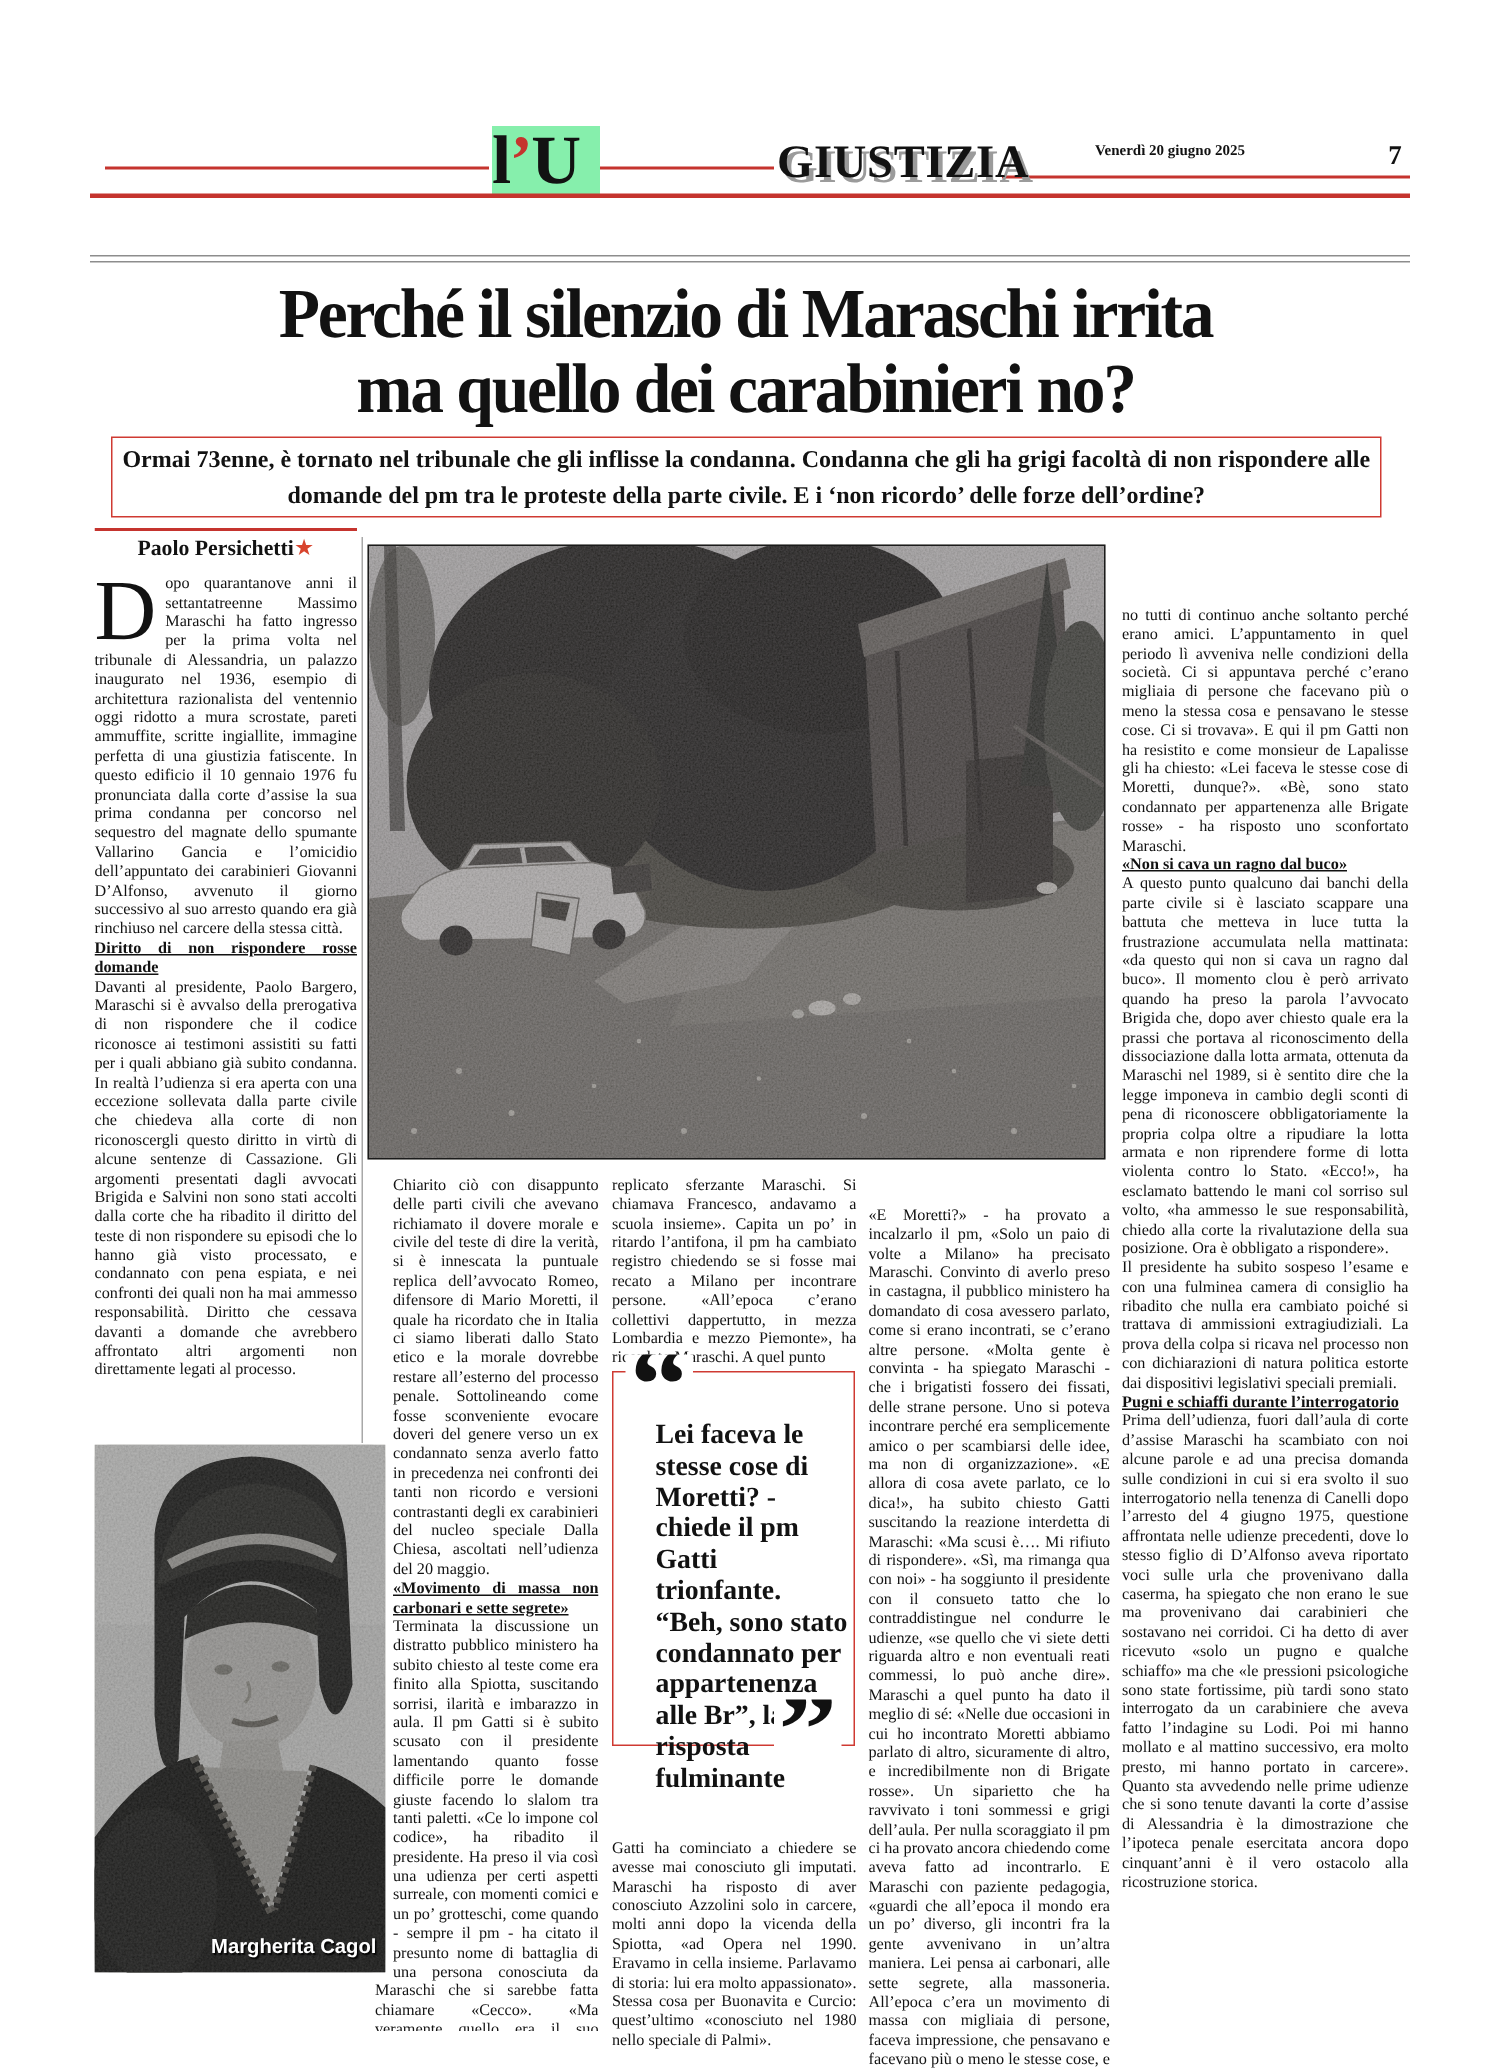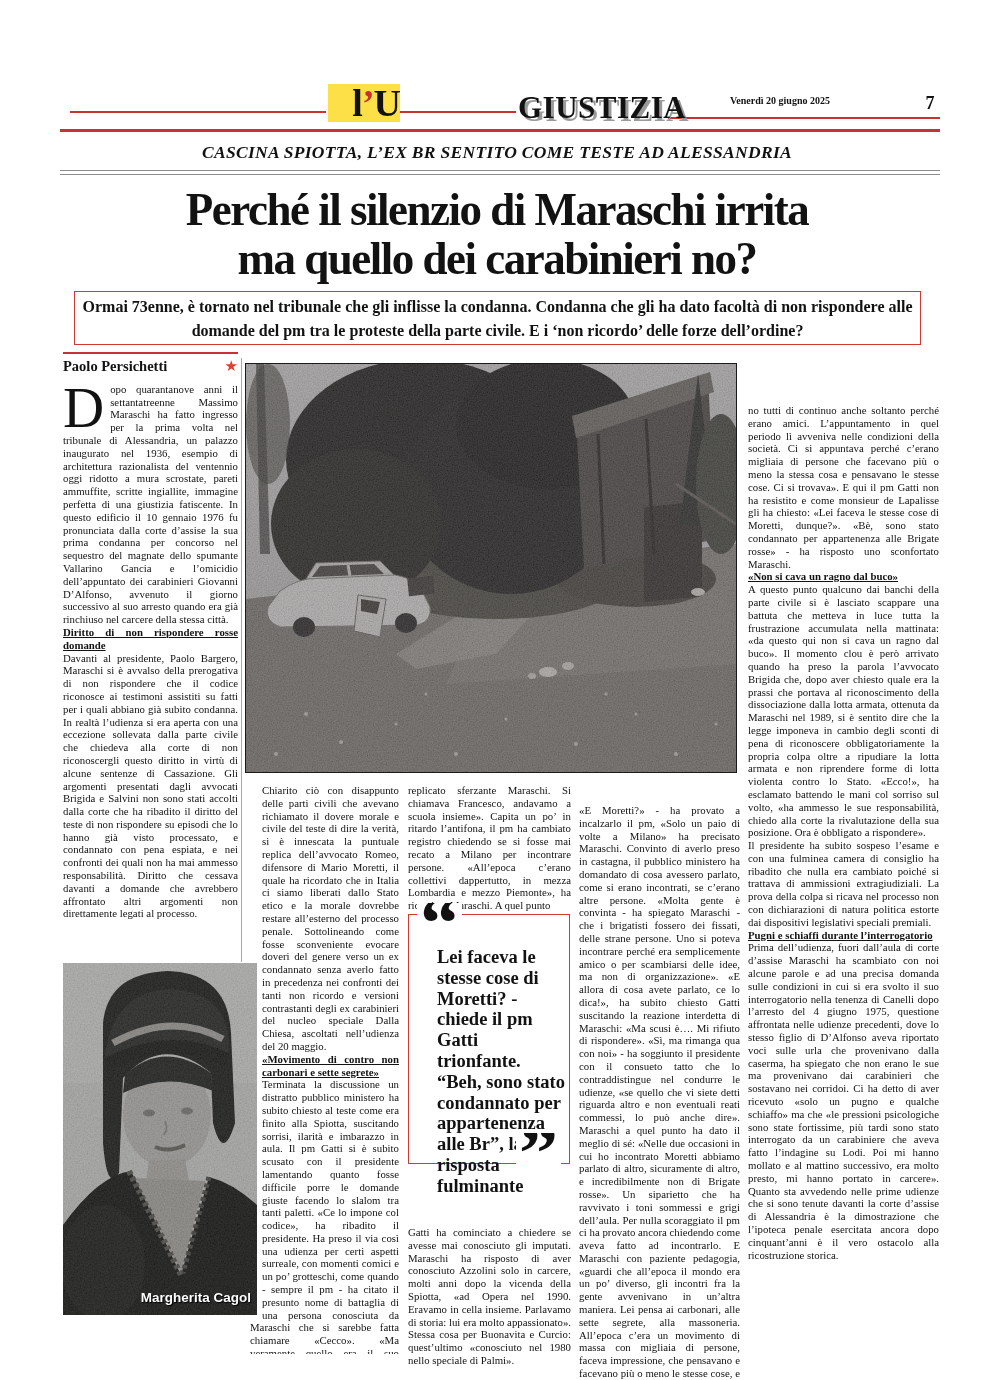--- a/index.html
+++ b/index.html
@@ -2,22 +2,22 @@
 <html><head>
 <meta charset="utf-8">
 <style>
   html,body{margin:0;padding:0;background:#ffffff;}
   .page{position:relative;width:994px;height:1380px;background:#fff;overflow:hidden;
         font-family:"Liberation Serif",serif;color:#121212;}
 
   
   .redline{position:absolute;background:#c5342e;height:2px;}
   .redline-full{position:absolute;background:#c5342e;height:3px;left:60px;right:54px;top:129px;}
-  .logo{position:absolute;top:84px;left:328px;width:72px;text-align:right;
-        font-size:38px;font-weight:bold;letter-spacing:-1px;background:#fde047;line-height:1;}
+  .logo{position:absolute;top:84px;left:328px;width:72px;text-align:left;
+        font-size:46px;font-weight:bold;letter-spacing:-1px;background:#86efac;line-height:1;}
   .logo .apos{color:#c5342e;}
   .section-title{position:absolute;top:92px;left:518px;width:150px;text-align:center;
         font-size:31px;font-weight:bold;letter-spacing:.5px;line-height:1;
         text-shadow:3px 3px 0 #9b9b9b;background:transparent;}
   .dateline{position:absolute;top:95px;left:660px;width:240px;text-align:center;
         font-size:10px;font-weight:bold;}
   .pagenum{position:absolute;top:93px;left:915px;width:30px;text-align:center;
         font-size:18px;font-weight:bold;}
 
   .kicker{position:absolute;top:142px;left:0;width:994px;text-align:center;
@@ -39,21 +39,21 @@
   .subhead{font-weight:bold;margin-top:10px;text-decoration:underline;}
   .col{position:absolute;overflow:hidden;}
   #col1{left:63px;top:352px;width:175px;height:612px;}
   #col2{left:250px;top:784px;width:149px;height:570px;}
   #col3p1{left:408px;top:784px;width:163px;height:132px;}
   #col3p2{left:408px;top:1226px;width:163px;height:150px;}
   #col4{left:579px;top:804px;width:161px;height:592px;}
   #col5{left:748px;top:356px;width:191px;height:950px;margin-top:48px;}
 
   .byline-row{border-top:2px solid #c5342e;padding-top:6px;margin-bottom:10px;
-        display:flex;justify-content:space-between;align-items:center;}
+        display:flex;justify-content:center;align-items:center;}
   .byline-name{font-size:14.5px;font-weight:bold;}
   .byline-star{color:#d8442e;font-size:15px;}
 
   .dropcap{float:left;font-size:57px;line-height:46px;font-weight:normal;
         padding-right:6px;padding-top:2px;}
 
   .vrule{position:absolute;left:241px;top:358px;width:1px;height:604px;background:#a8a8a8;}
 
   .portrait-wrap-spacer{float:left;width:12px;height:250px;margin-top:283px;}
 
@@ -86,29 +86,28 @@
   <div class="redline" style="top:117px;left:668px;width:272px;"></div>
 
   <div class="logo"><span>l</span><span class="apos">’</span><span>U</span></div>
 
   <div class="section-title">GIUSTIZIA</div>
   <div class="dateline">Venerdì 20 giugno 2025</div>
   <div class="pagenum">7</div>
 
   <div class="redline-full"></div>
 
-  <div class="kicker">CASCINA SPIOTTA, L’EX BR SENTITO COME TESTE AD ALESSANDRIA</div>
   <div class="double-rule"></div>
 
   <div class="headline">
     <div>Perché il silenzio di Maraschi irrita</div>
     <div>ma quello dei carabinieri no?</div>
   </div>
 
-  <div class="standfirst">Ormai 73enne, è tornato nel tribunale che gli inflisse la condanna. Condanna che gli ha dato facoltà di non rispondere alle domande del pm tra le proteste della parte civile. E i ‘non ricordo’ delle forze dell’ordine?</div>
+  <div class="standfirst">Ormai 73enne, è tornato nel tribunale che gli inflisse la condanna. Condanna che gli ha grigi facoltà di non rispondere alle domande del pm tra le proteste della parte civile. E i ‘non ricordo’ delle forze dell’ordine?</div>
 
   <div class="col bodytxt" id="col1">
     <div class="byline-row">
       <span class="byline-name">Paolo Persichetti</span>
       <span class="byline-star">★</span>
     </div>
     <p><span class="dropcap">D</span><span>opo quarantanove anni il settantatreenne Massimo Maraschi ha fatto ingresso per la prima volta nel tribunale di Alessandria, un palazzo inaugurato nel 1936, esempio di architettura razionalista del ventennio oggi ridotto a mura scrostate, pareti ammuffite, scritte ingiallite, immagine perfetta di una giustizia fatiscente. In questo edificio il 10 gennaio 1976 fu pronunciata dalla corte d’assise la sua prima condanna per concorso nel sequestro del magnate dello spumante Vallarino Gancia e l’omicidio dell’appuntato dei carabinieri Giovanni D’Alfonso, avvenuto il giorno successivo al suo arresto quando era già rinchiuso nel carcere della stessa città.</span></p>
     <p class="subhead">Diritto di non rispondere rosse domande</p>
     <p>Davanti al presidente, Paolo Bargero, Maraschi si è avvalso della prerogativa di non rispondere che il codice riconosce ai testimoni assistiti su fatti per i quali abbiano già subito condanna. In realtà l’udienza si era aperta con una eccezione sollevata dalla parte civile che chiedeva alla corte di non riconoscergli questo diritto in virtù di alcune sentenze di Cassazione. Gli argomenti presentati dagli avvocati Brigida e Salvini non sono stati accolti dalla corte che ha ribadito il diritto del teste di non rispondere su episodi che lo hanno già visto processato, e condannato con pena espiata, e nei confronti dei quali non ha mai ammesso responsabilità. Diritto che cessava davanti a domande che avrebbero affrontato altri argomenti non direttamente legati al processo.</p>
   </div>
@@ -189,21 +188,21 @@
           <circle cx="180" cy="330" r="1.5"></circle>
           <circle cx="360" cy="330" r="1.5"></circle>
       </g>
       <rect x="0" y="0" width="490" height="408" filter="url(#grain)" opacity="0.45"></rect>
     </svg>
   </div>
 
   <div class="col bodytxt" id="col2">
     <div class="portrait-wrap-spacer"></div>
     <p>Chiarito ciò con disappunto delle parti civili che avevano richiamato il dovere morale e civile del teste di dire la verità, si è innescata la puntuale replica dell’avvocato Romeo, difensore di Mario Moretti, il quale ha ricordato che in Italia ci siamo liberati dallo Stato etico e la morale dovrebbe restare all’esterno del processo penale. Sottolineando come fosse sconveniente evocare doveri del genere verso un ex condannato senza averlo fatto in precedenza nei confronti dei tanti non ricordo e versioni contrastanti degli ex carabinieri del nucleo speciale Dalla Chiesa, ascoltati nell’udienza del 20 maggio.</p>
-    <p class="subhead">«Movimento di contro non carbonari e sette segrete»</p>
+    <p class="subhead">«Movimento di massa non carbonari e sette segrete»</p>
     <p>Terminata la discussione un distratto pubblico ministero ha subito chiesto al teste come era finito alla Spiotta, suscitando sorrisi, ilarità e imbarazzo in aula. Il pm Gatti si è subito scusato con il presidente lamentando quanto fosse difficile porre le domande giuste facendo lo slalom tra tanti paletti. «Ce lo impone col codice», ha ribadito il presidente. Ha preso il via così una udienza per certi aspetti surreale, con momenti comici e un po’ grotteschi, come quando - sempre il pm - ha citato il presunto nome di battaglia di una persona conosciuta da Maraschi che si sarebbe fatta chiamare «Cecco». «Ma veramente quello era il suo soprannome da quando era ragazzo, non era un nome politico - ha</p>
   </div>
 
   <div class="col bodytxt" id="col3p1">
     <p>replicato sferzante Maraschi. Si chiamava Francesco, andavamo a scuola insieme». Capita un po’ in ritardo l’antifona, il pm ha cambiato registro chiedendo se si fosse mai recato a Milano per incontrare persone. «All’epoca c’erano collettivi dappertutto, in mezza Lombardia e mezzo Piemonte», ha ricordato Maraschi. A quel punto</p>
   </div>
 
   <div class="quotebox">
     <span class="qmark open">“</span>
     <div class="qtext">Lei faceva le stesse cose di Moretti? - chiede il pm Gatti trionfante. “Beh, sono stato condannato per appartenenza alle Br”, la risposta fulminante</div>

